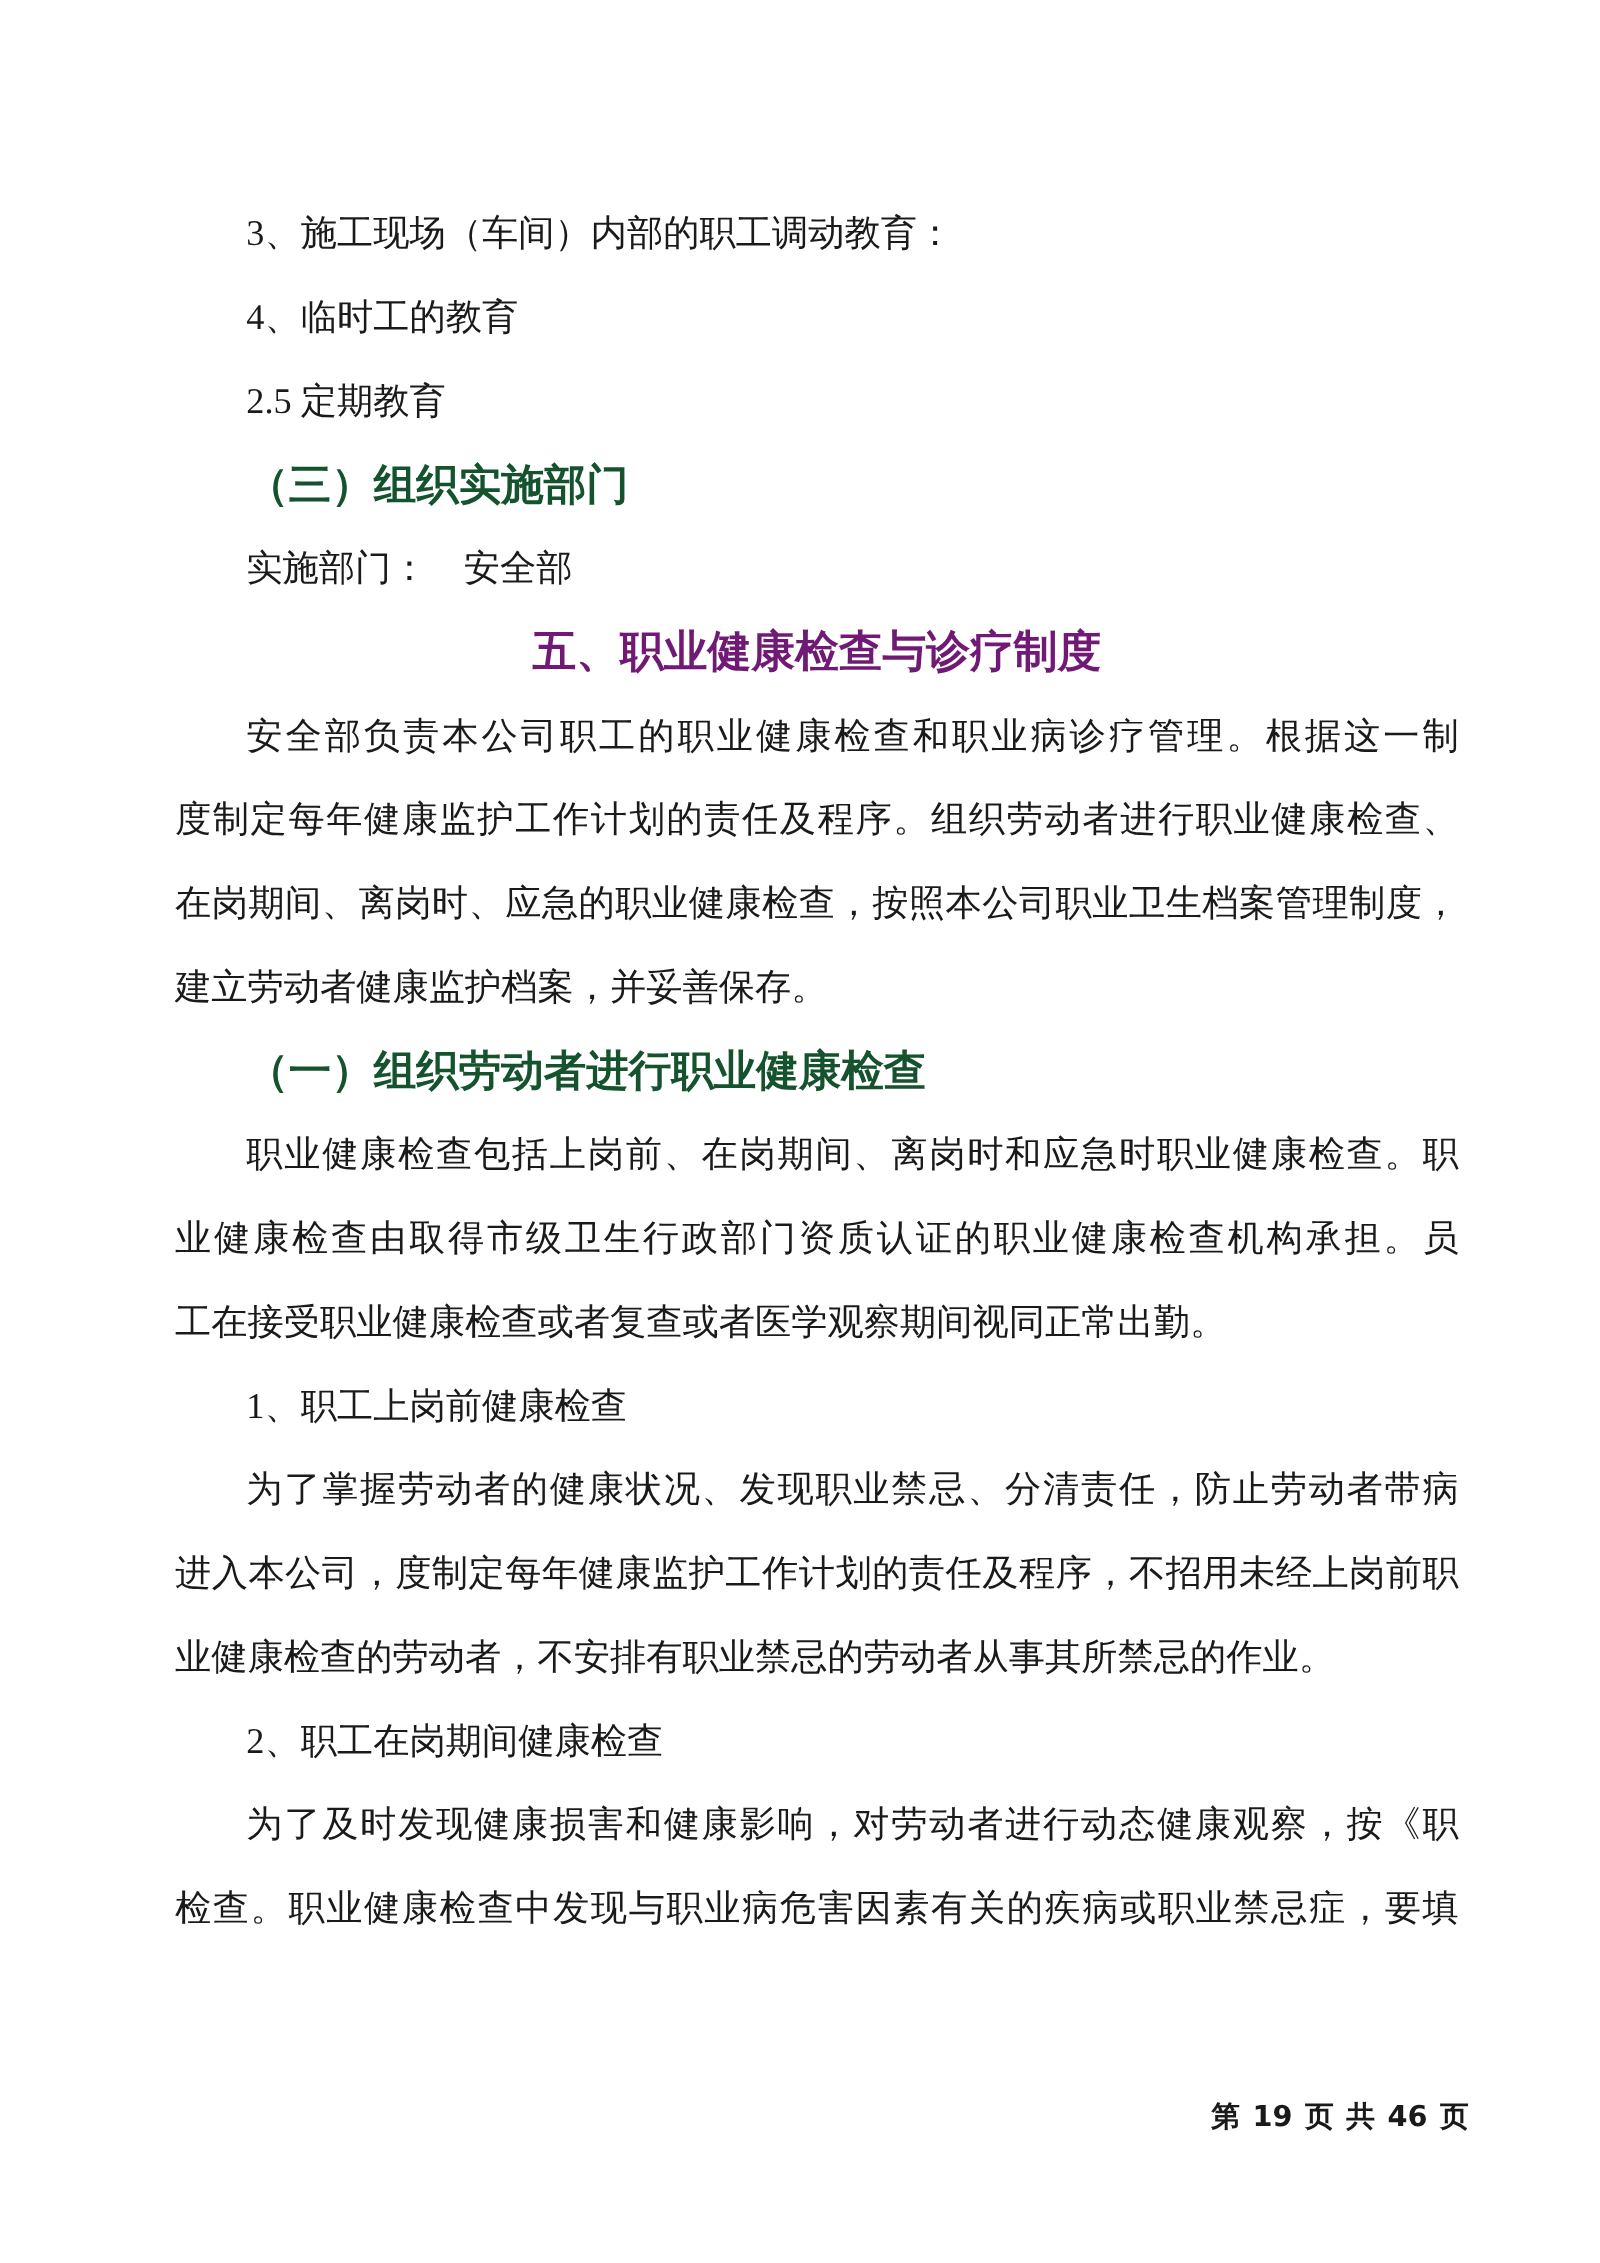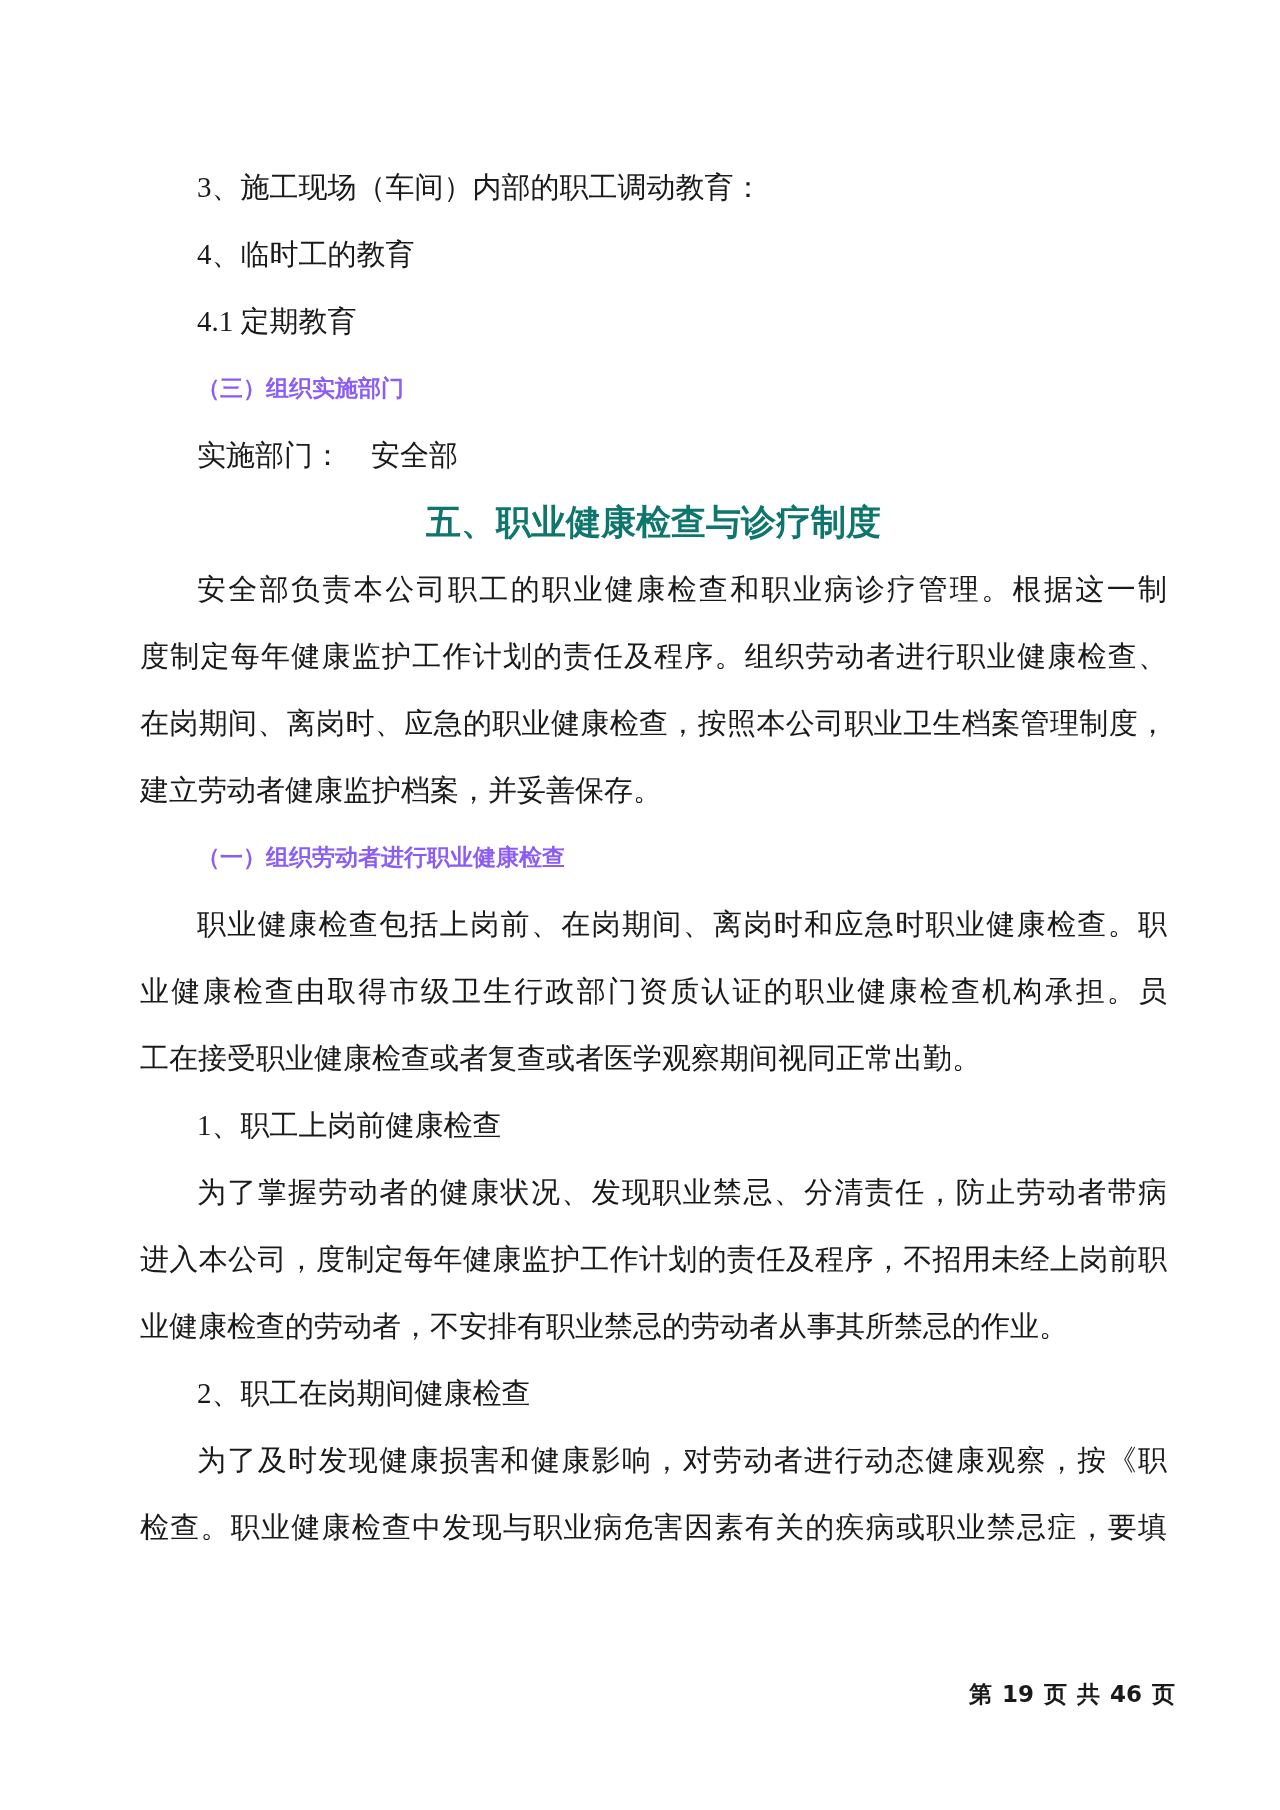--- a/index.html
+++ b/index.html
@@ -36,29 +36,29 @@
     text-align:justify;
     text-align-last:justify;
     text-justify:inter-character;
   }
   .list{padding-left:57px;}
   .kv{padding-left:57px;}
   .h2{
     padding-left:57px;
     font-family:"DejaVu Sans","Liberation Sans",sans-serif;
     font-weight:700;
-    font-size:23px;
-    color:#8b5cf6;
+    font-size:34px;
+    color:#14532d;
   }
   .h1{
     text-align:center;
     font-family:"DejaVu Sans","Liberation Sans",sans-serif;
     font-weight:700;
     font-size:35px;
-    color:#0f766e;
+    color:#701a75;
   }
   .footer{
     position:absolute;
     left:0;top:1671px;
     width:1180px;
     height:46px;
     line-height:46px;
     text-align:right;
     font-size:23px;
   }
@@ -73,21 +73,21 @@
     margin:0 5px;
   }
 </style>
 </head>
 <body>
 
 <div class="page">
   <div class="content">
     <div class="line list">3、施工现场（车间）内部的职工调动教育：</div>
     <div class="line list">4、临时工的教育</div>
-    <div class="line list">4.1 定期教育</div>
+    <div class="line list">2.5 定期教育</div>
     <div class="line h2">（三）组织实施部门</div>
     <div class="line kv">实施部门：　安全部</div>
     <div class="line h1">五、职业健康检查与诊疗制度</div>
     <div class="line ifill">安全部负责本公司职工的职业健康检查和职业病诊疗管理。根据这一制</div>
     <div class="line fill">度制定每年健康监护工作计划的责任及程序。组织劳动者进行职业健康检查、</div>
     <div class="line fill">在岗期间、离岗时、应急的职业健康检查，按照本公司职业卫生档案管理制度，</div>
     <div class="line">建立劳动者健康监护档案，并妥善保存。</div>
     <div class="line h2">（一）组织劳动者进行职业健康检查</div>
     <div class="line ifill">职业健康检查包括上岗前、在岗期间、离岗时和应急时职业健康检查。职</div>
     <div class="line fill">业健康检查由取得市级卫生行政部门资质认证的职业健康检查机构承担。员</div>

